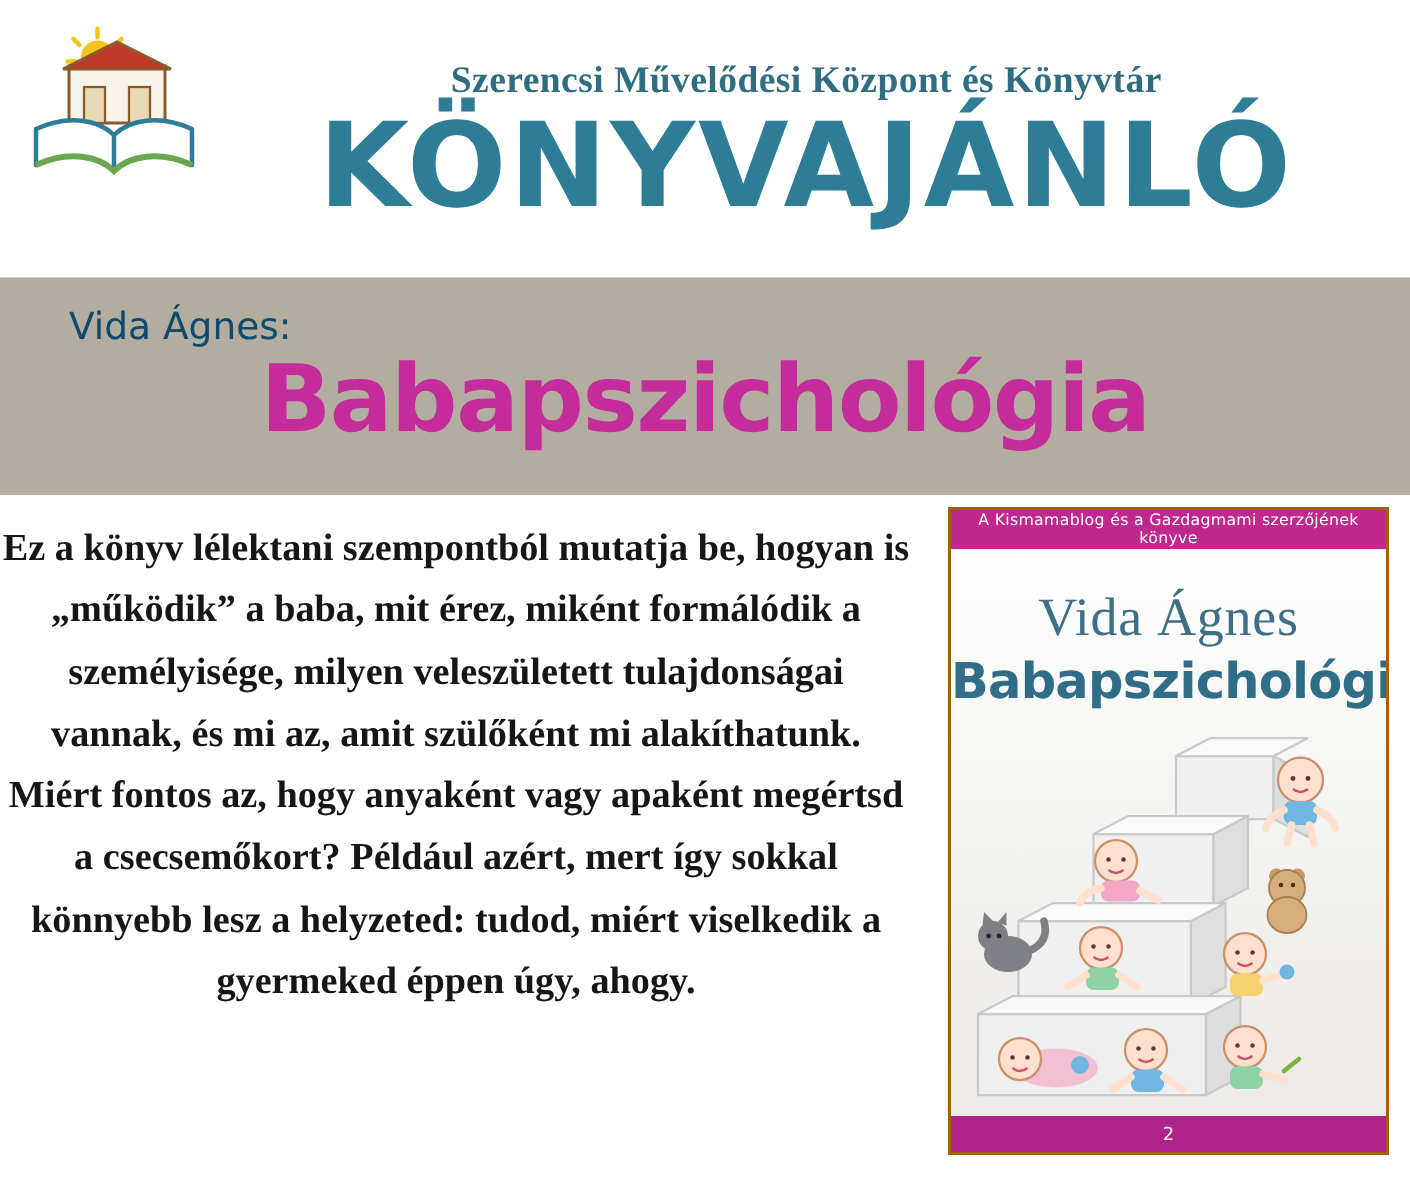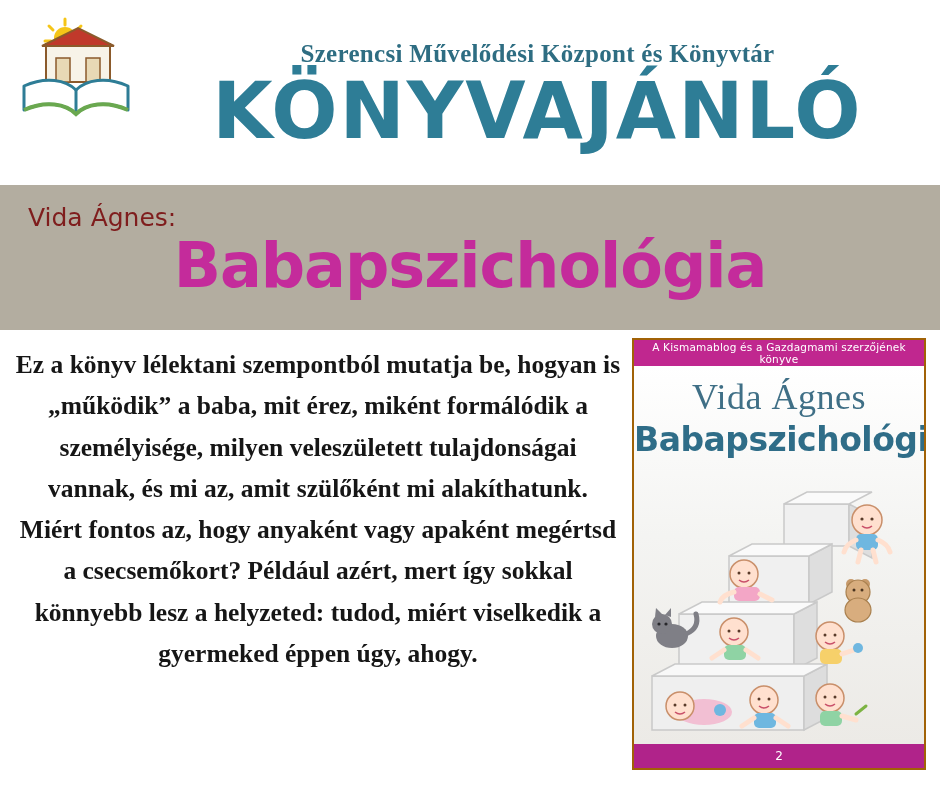--- a/index.html
+++ b/index.html
@@ -61,26 +61,26 @@
   }
 
   
   .band {
     position: relative;
     height: 145px;
     background: #b3ada0;
   }
   .author {
     position: absolute;
-    left: 28px;
+    left: 46px;
     top: 18px;
     font-family: "DejaVu Sans", sans-serif;
     font-size: 25px;
     font-weight: normal;
-    color: #7f1d1d;
+    color: #0c4a6e;
   }
   .book-title {
     position: absolute;
     left: 0;
     right: 0;
     top: 48px;
     text-align: center;
     font-family: "DejaVu Sans", sans-serif;
     font-weight: bold;
     font-size: 62px;
@@ -90,21 +90,21 @@
   }
 
   
   .content {
     position: relative;
     height: 458px;
     background: #ffffff;
   }
   .description {
     position: absolute;
-    left: 14px;
+    left: 0;
     top: 14px;
     width: 608px;
     text-align: center;
     font-family: "Liberation Serif", serif;
     font-size: 25.5px;
     font-weight: bold;
     color: #161616;
     line-height: 1.62;
   }
   .description p {
@@ -137,21 +137,21 @@
   .cover-body {
     position: relative;
     height: 378px;
     background: linear-gradient(#ffffff 0%, #f4f4f2 45%, #eceae6 100%);
   }
   .cover-author {
     text-align: center;
     font-family: "Liberation Serif", serif;
     font-size: 36px;
     color: #3f6f86;
-    padding-top: 10px;
+    padding-top: 24px;
     letter-spacing: 0.5px;
   }
   .cover-title {
     text-align: center;
     font-family: "DejaVu Sans", sans-serif;
     font-weight: bold;
     font-size: 33px;
     color: #2f6d88;
     margin-top: 2px;
     letter-spacing: -0.5px;

